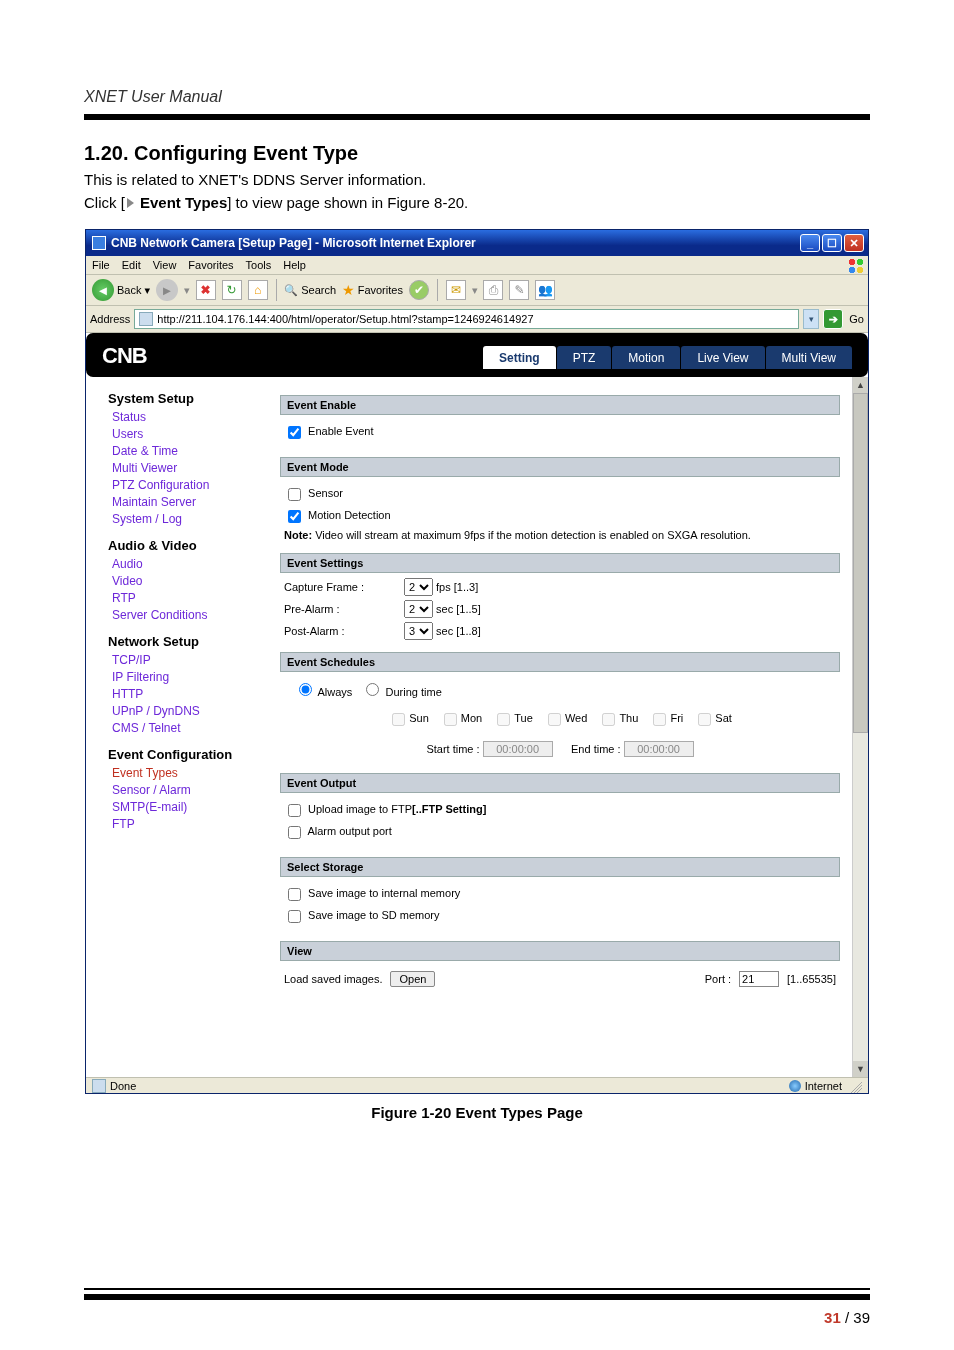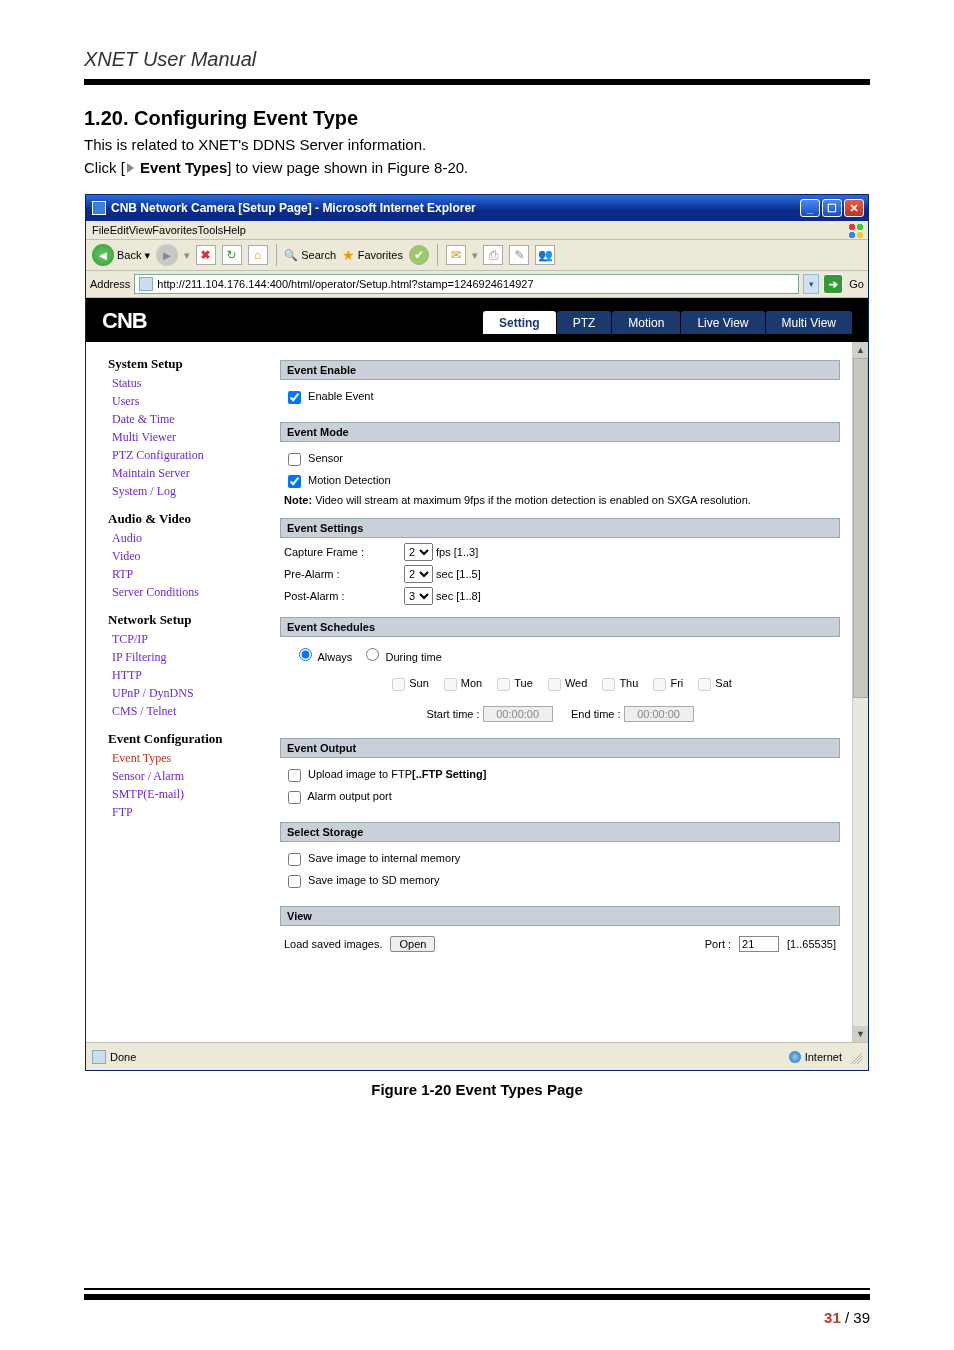--- a/index.html
+++ b/index.html
@@ -24,24 +24,24 @@
     position: relative;
     overflow: hidden;
   }
   .content {
     position: absolute;
     left: var(--margin-lr);
     right: var(--margin-lr);
     top: 0; bottom: 0;
   }
   .running-header {
-    margin-top: 48px;
+    margin-top: 88px;
     font-style: italic;
     color: #333;
-    font-size: 20px;
+    font-size: 16px;
   }
   .hr-thick {
     height: 6px;
     background: #000;
     margin-top: 8px;
   }
   .hr-thin-upper {
     height: 2px;
     background: #000;
     position: absolute;
@@ -117,20 +117,21 @@
     font-weight: bold;
     font-size: 11px;
     display: flex; align-items: center; justify-content: center;
   }
   .win-btn.close { background: linear-gradient(#e06040, #c03020); }
 
   .menubar {
     background: var(--xp-chrome);
     padding: 3px 6px;
     display: flex;
+    gap: 12px;
     border-bottom: 1px solid #c0c0b0;
     position: relative;
   }
   .menubar .menu-item { font-size: 11px; }
   .menubar .flag {
     position: absolute; right: 4px; top: 2px;
     width: 16px; height: 16px;
     background:
       radial-gradient(circle at 4px 4px, #e33 0 3px, transparent 3px),
       radial-gradient(circle at 12px 4px, #3c3 0 3px, transparent 3px),
@@ -195,20 +196,21 @@
     font-weight:bold; border:1px solid #fff; border-radius:3px;
   }
   .addrbar .go-label { font-size:11px; margin-left:2px; }
 
   .cnb-header {
     background: #000;
     padding: 10px 16px 8px 16px;
     display:flex; align-items:flex-end;
     gap: 10px;
     position: relative;
+    border-radius: 7px;
   }
   .cnb-logo {
     font-size: 22px; font-weight: bold; letter-spacing: -1px;
     color:#fff; font-family: Arial Black, Arial, sans-serif;
     margin-right: auto;
   }
   .tabs { display:flex; gap:1px; margin-left: 140px; }
   .tab {
     padding: 5px 16px 4px 16px;
     font-size: 12px;
@@ -222,21 +224,20 @@
     display:flex;
     background:#fff;
     min-height: 700px;
     position:relative;
   }
   .sidebar {
     width: 190px;
     padding: 14px 10px 8px 22px;
     font-size: 12px;
     background: #fff;
-    font-family: Liberation Serif, serif;
   }
   .sidebar .group {
     font-weight: bold;
     margin: 12px 0 4px 0;
     font-size: 13px;
   }
   .sidebar .group:first-child { margin-top: 0; }
   .sidebar .link {
     margin: 3px 0 3px 4px;
     color: #6d28d9;
@@ -294,21 +295,21 @@
   }
   .scrollbar .thumb {
     margin-top: 0;
     height: 340px;
     background:#c8c8c0;
     border:1px solid #aaa;
   }
   .scrollbar .track { flex:1; }
 
   .statusbar {
-    height:28px;
+    height:16px;
     background:var(--xp-chrome);
     border-top:1px solid #c0c0b0;
     display:flex; align-items:center;
     padding:0 6px;
     font-size:11px;
   }
   .statusbar .done { display:flex; align-items:center; gap:4px; }
   .statusbar .pg-icon {
     width:14px; height:14px; background:#cde; border:1px solid #8ab;
   }

